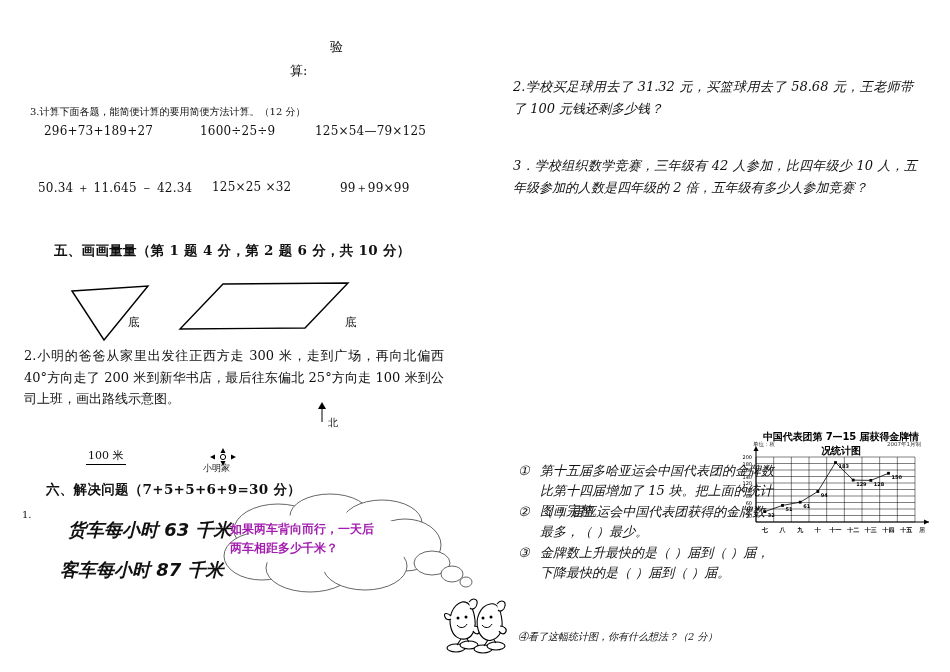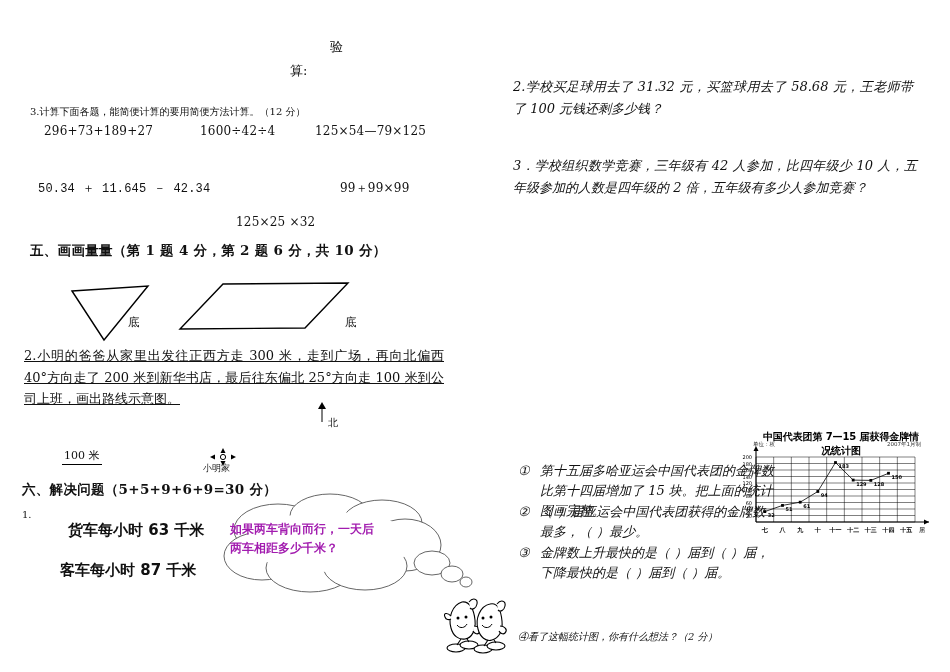--- a/index.html
+++ b/index.html
@@ -16,46 +16,47 @@
     background: #fff;
   }
   .col-left  { position: absolute; left: 0;   top: 0; width: 478px; height: 672px; }
   .col-right { position: absolute; left: 478px; top: 0; width: 472px; height: 672px; font-style: italic; }
 
   .abs { position: absolute; }
   .txt { font-family: "DejaVu Serif", "Liberation Serif", serif; color: #111; }
 
   
   .t13 { font-size: 10px; line-height: 21px; }
-  .t12 { font-size: 15px; line-height: 20px; }
+  .t12 { font-size: 18px; line-height: 20px; font-style: italic; }
   .t11 { font-size: 11.5px; line-height: 19px; }
   .t10 { font-size: 10px; line-height: 15px; }
   .t9  { font-size: 9px;  line-height: 13px; }
   .bold { font-weight: bold; }
 
   .headword { font-size: 13px; }
 
   
   .expr-row { position: absolute; width: 100%; }
   .expr { position: absolute; font-size: 12px; white-space: nowrap; letter-spacing: .2px; }
 
   
-  .sec-title { font-weight: bold; font-size: 13.5px; letter-spacing: .3px; }
+  .sec-title { font-weight: bold; font-size: 13.5px; letter-spacing: .3px; margin-left: 24px; }
 
   
   svg { display: block; overflow: visible; }
   .stroke { fill: none; stroke: #000; stroke-width: 1.4; stroke-linejoin: miter; }
   .fillblk { fill: #000; }
 
   
   .scalebar {
     position: absolute;
     font-size: 11px;
     border-bottom: 1.3px solid #000;
     padding: 0 2px 1px 2px;
+    margin-left: 24px;
   }
 
   
   .bubble-text {
     position: absolute;
     font-family: "DejaVu Sans", "Liberation Sans", sans-serif;
     font-weight: bold;
     font-size: 12px;
     line-height: 19px;
     color: #a21caf;
@@ -109,60 +110,60 @@
 
   <div class="col-left">
 
     <div class="abs txt headword" style="left:330px; top:38px;">验</div>
     <div class="abs txt headword" style="left:290px; top:62px;">算:</div>
 
     <div class="abs txt t13" style="left:30px; top:101px; width:430px;">3.计算下面各题，能简便计算的要用简便方法计算。（12 分）</div>
 
     <div class="expr-row" style="top:124px;">
       <span class="expr txt" style="left:44px;">296+73+189+27</span>
-      <span class="expr txt" style="left:200px;">1600÷42÷4</span>
+      <span class="expr txt" style="left:200px;">1600÷25÷9</span>
       <span class="expr txt" style="left:315px;">125×54—79×125</span>
     </div>
 
     <div class="expr-row" style="top:180px;">
-      <span class="expr txt" style="left:38px;font-family:Liberation Mono, monospace;">50.34 ＋ 11.645 － 42.34</span>
-      <span class="expr txt" style="left:236px;margin-top:35px;">125×25 ×32</span>
+      <span class="expr txt" style="left:38px;">50.34 ＋ 11.645 － 42.34</span>
+      <span class="expr txt" style="left:212px;">125×25 ×32</span>
       <span class="expr txt" style="left:340px;">99＋99×99</span>
     </div>
 
     <div class="abs txt sec-title" style="left:30px; top:242px;">五、画画量量（第 1 题 4 分，第 2 题 6 分，共 10 分）</div>
 
 
     <svg class="abs" style="left:60px; top:278px;" width="400" height="68">
       <polygon class="stroke" points="12,13 88,8 44,62"></polygon>
       <polygon class="stroke" points="163,6 288,5 245,50 120,51"></polygon>
     </svg>
     <div class="abs txt t11" style="left:128px; top:313px;">底</div>
     <div class="abs txt t11" style="left:345px; top:313px;">底</div>
 
-    <div class="abs txt t13 para" style="left:24px; top:345px; width:420px;text-decoration:underline;">2.小明的爸爸从家里出发往正西方走 300 米，走到广场，再向北偏西 40°方向走了 200 米到新华书店，最后往东偏北 25°方向走 100 米到公司上班，画出路线示意图。</div>
+    <div class="abs txt t13 para" style="left:24px; top:345px; width:420px;">2.小明的爸爸从家里出发往正西方走 300 米，走到广场，再向北偏西 40°方向走了 200 米到新华书店，最后往东偏北 25°方向走 100 米到公司上班，画出路线示意图。</div>
 
     <svg class="abs" style="left:318px; top:402px;" width="16" height="22">
       <polygon class="fillblk" points="4,0 8,7 0,7"></polygon>
       <line x1="4" y1="6" x2="4" y2="20" stroke="#000" stroke-width="1"></line>
     </svg>
     <div class="abs txt t10" style="left:328px; top:415px;">北</div>
 
     <svg class="abs" style="left:210px; top:448px;" width="26" height="18">
       <circle cx="13" cy="9" r="2.6" fill="none" stroke="#000" stroke-width="1"></circle>
       <polygon class="fillblk" points="13,0 15.5,5 10.5,5"></polygon>
       <polygon class="fillblk" points="13,18 15.5,13 10.5,13"></polygon>
       <polygon class="fillblk" points="0,9 5,6.5 5,11.5"></polygon>
       <polygon class="fillblk" points="26,9 21,6.5 21,11.5"></polygon>
     </svg>
     <div class="abs txt t9" style="left:203px; top:462px;">小明家</div>
 
     <div class="scalebar txt" style="left:62px; top:448px;">100 米</div>
 
-    <div class="abs txt sec-title" style="left:22px; top:481px;">六、解决问题（5+5+9+6+9=30 分）</div>
+    <div class="abs txt sec-title" style="left:22px; top:481px;">六、解决问题（7+5+5+6+9=30 分）</div>
 
     <div class="abs txt t13" style="left:22px; top:504px;">1.</div>
 
     <div class="abs txt t12 bold" style="left:68px; top:520px; font-family:'DejaVu Sans','Liberation Sans',sans-serif;">货车每小时 63 千米</div>
 
     <div class="abs txt t12 bold" style="left:60px; top:560px; font-family:'DejaVu Sans','Liberation Sans',sans-serif;">客车每小时 87 千米</div>
 
     <svg class="abs" style="left:200px; top:490px;" width="250" height="115">
       <g fill="#fff" stroke="#555" stroke-width="0.9">
         <ellipse cx="78" cy="40" rx="44" ry="26"></ellipse>

